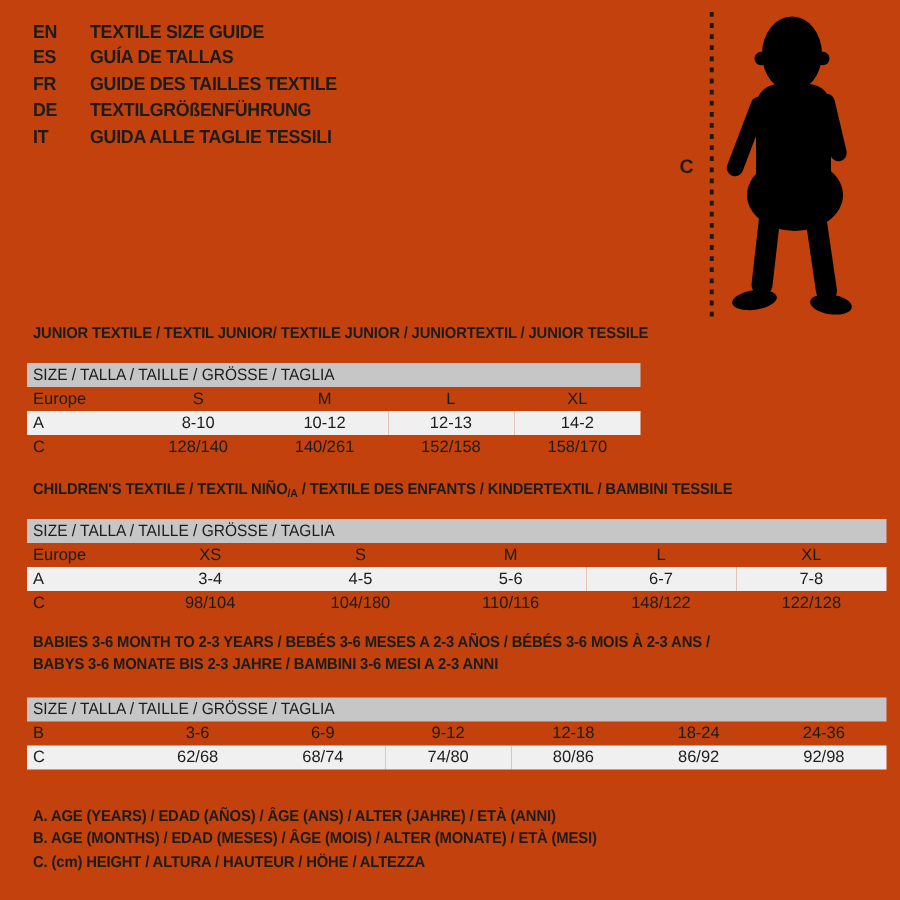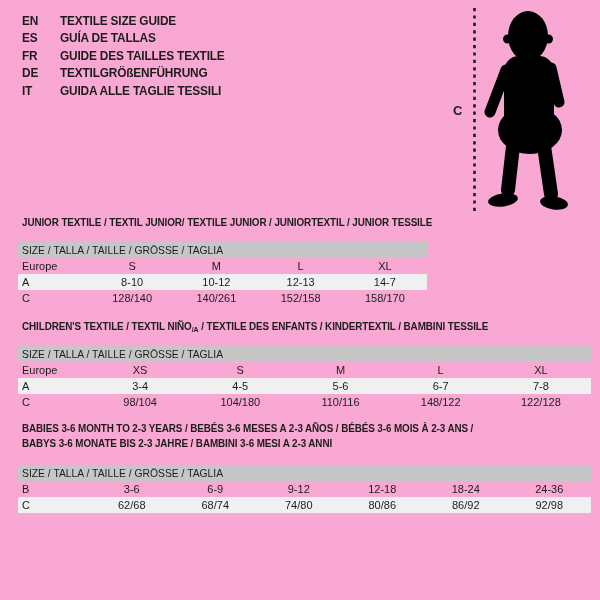--- a/index.html
+++ b/index.html
@@ -1,20 +1,20 @@
 <!DOCTYPE html>
 <html><head>
 <meta charset="utf-8">
 <style>
   html,body { margin:0; padding:0; }
   body {
     width:600px; height:600px; background:#ffffff;
     font-family:"Liberation Sans", sans-serif; color:#1c1c1c;
   }
-  .page { position:relative; width:600px; height:600px; overflow:hidden; background:#f9a8d4; }
+  .page { position:relative; width:600px; height:600px; overflow:hidden; background:#c2410c; }
 
   
   .lang-list { position:absolute; left:22px; top:13px; }
   .lang-row {
     display:flex; font-weight:bold; font-size:12.5px; line-height:17.4px;
     letter-spacing:-0.2px; white-space:nowrap;
     transform:scaleX(0.95); transform-origin:0 0;
   }
   .lang-code { width:40px; flex:0 0 40px; }
 
@@ -120,21 +120,21 @@
         <td>S</td>
         <td>M</td>
         <td>L</td>
         <td>XL</td>
       </tr>
       <tr class="alt">
         <td class="lbl">A</td>
         <td>8-10</td>
         <td>10-12</td>
         <td>12-13</td>
-        <td>14-7</td>
+        <td>14-2</td>
       </tr>
       <tr>
         <td class="lbl">C</td>
         <td>128/140</td>
         <td>140/261</td>
         <td>152/158</td>
         <td>158/170</td>
       </tr>
     </tbody>
       </table>
@@ -219,14 +219,19 @@
         <td>68/74</td>
         <td>74/80</td>
         <td>80/86</td>
         <td>86/92</td>
         <td>92/98</td>
       </tr>
     </tbody>
       </table>
   </div>
 
+  <div class="footnotes">
+    <div class="fn">A. AGE (YEARS) / EDAD (AÑOS) / ÂGE (ANS) / ALTER (JAHRE) / ETÀ (ANNI)</div>
+    <div class="fn">B. AGE (MONTHS) / EDAD (MESES) / ÂGE (MOIS) / ALTER (MONATE) / ETÀ (MESI)</div>
+    <div class="fn">C. (cm) HEIGHT / ALTURA / HAUTEUR / HÖHE / ALTEZZA</div>
+  </div>
 
 </div>
 
 </body></html>

